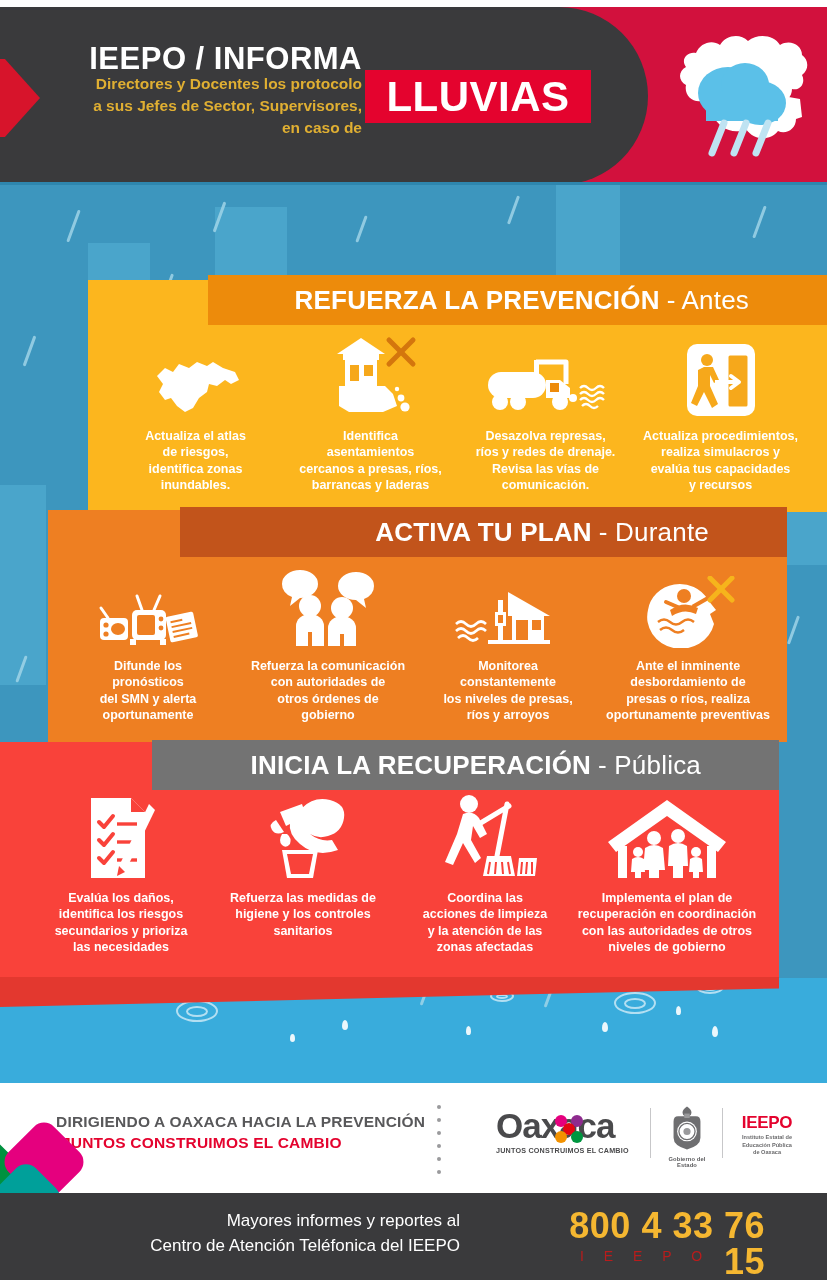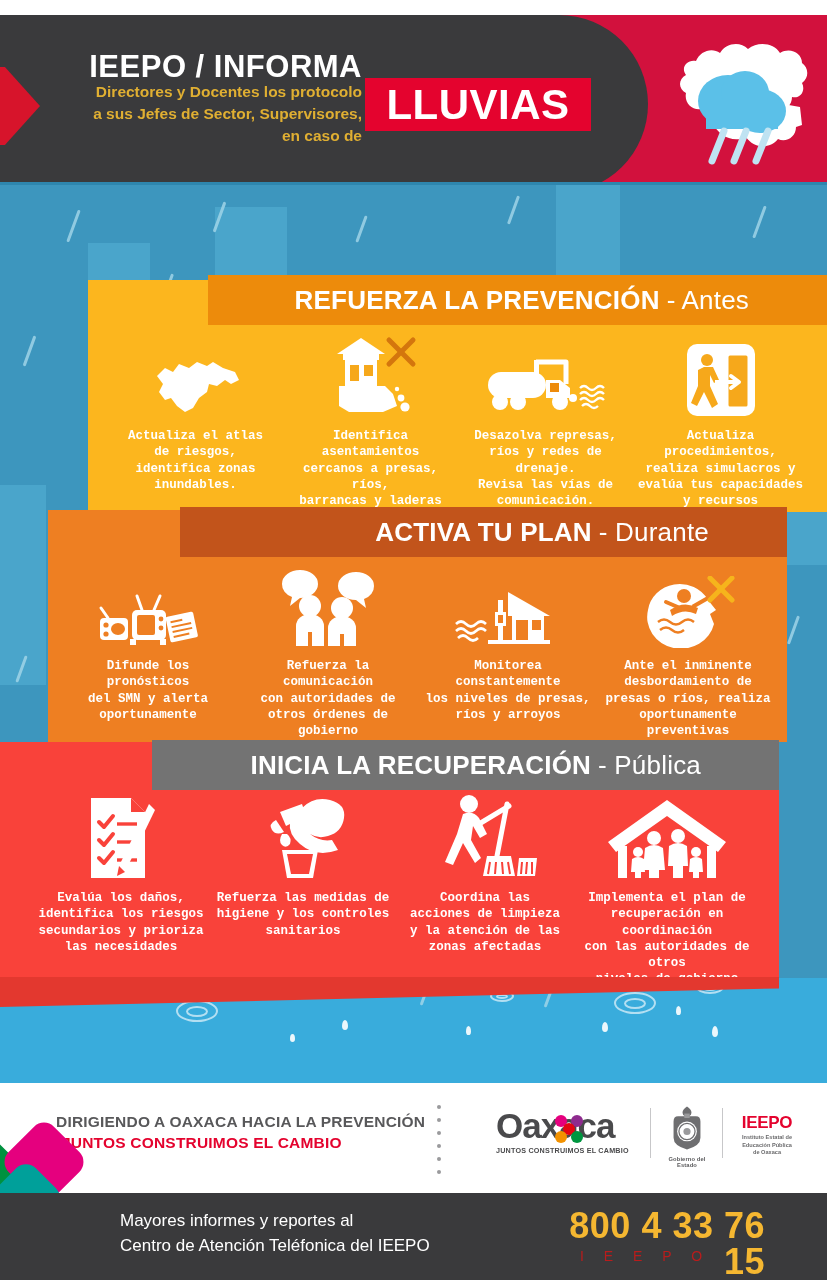--- a/index.html
+++ b/index.html
@@ -6,21 +6,21 @@
   html,body { width:827px; height:1280px; }
   body {
     font-family:"Liberation Sans", sans-serif;
     background:#ffffff;
     position:relative;
     overflow:hidden;
   }
   .page { position:relative; width:827px; height:1280px; overflow:hidden; background:#fff; }
 
   
-  .header { position:absolute; left:0; top:15px; width:827px; height:178px; background:#D2113D; }
+  .header { position:absolute; left:0; top:7px; width:827px; height:178px; background:#D2113D; }
   .header-dark {
     position:absolute; left:0; top:0; width:648px; height:178px;
     background:#3A3A3C;
     border-top-right-radius:92px;
     border-bottom-right-radius:92px;
   }
   .header-arrow {
     position:absolute; left:-38px; top:52px; width:78px; height:78px;
     background:#D7142B;
     border-radius:10px 24px 24px 10px;
@@ -62,21 +62,21 @@
   .card-body { position:absolute; left:0; top:0; }
   .card-head {
     position:absolute; height:50px;
     display:flex; align-items:center; justify-content:flex-end;
     padding-right:78px;
     color:#ffffff; white-space:nowrap;
   }
   .card-head .strong { font-size:26px; font-weight:bold; letter-spacing:0.2px; }
   .card-head .light { font-size:26px; font-weight:normal; letter-spacing:0.2px; }
 
-  .items { position:absolute; display:flex;font-family:Liberation Mono, monospace; }
+  .items { position:absolute; display:flex; }
   .item { display:flex; flex-direction:column; align-items:center; }
   .item .ic { height:86px; display:flex; align-items:flex-end; justify-content:center; }
   .item .cap {
     margin-top:10px; color:#ffffff; text-align:center; font-weight:bold;
     font-size:12.5px; line-height:1.30;
   }
 
   
   #sec1 { left:88px; top:280px; width:739px; height:232px; }
   #sec1 .card-body { width:739px; height:232px; background:#FCB61E; }
@@ -128,21 +128,21 @@
   .ieepo-word { color:#E4032E; font-size:17px; font-weight:bold; letter-spacing:-0.3px; line-height:1; }
   .ieepo-sub { margin-top:3px; color:#6B6B6D; font-size:5.6px; font-weight:bold; line-height:1.38; }
 
   
   .diamonds { position:absolute; left:-36px; top:1136px; width:180px; height:150px; }
   .dia { position:absolute; border-radius:14px; transform:rotate(45deg); }
 
   
   .footer-dark { position:absolute; left:0; top:1193px; width:827px; height:87px; background:#3A3A3C; }
   .fd-text {
-    position:absolute; left:120px; top:1209px; width:340px; text-align:left;
+    position:absolute; left:120px; top:1209px; width:340px; text-align:right;
     color:#ffffff; font-size:17px; line-height:1.45;
   }
   .fd-text span { display:block; }
   .fd-phone {
     position:absolute; left:525px; top:1208px; width:240px; text-align:right;
     color:#F5B731; font-size:36px; font-weight:bold; letter-spacing:0.5px; line-height:1;
   }
   .fd-phone-sub {
     position:absolute; left:525px; top:1248px; width:240px; text-align:center;
     color:#b91c1c; font-size:14px; letter-spacing:8px;

